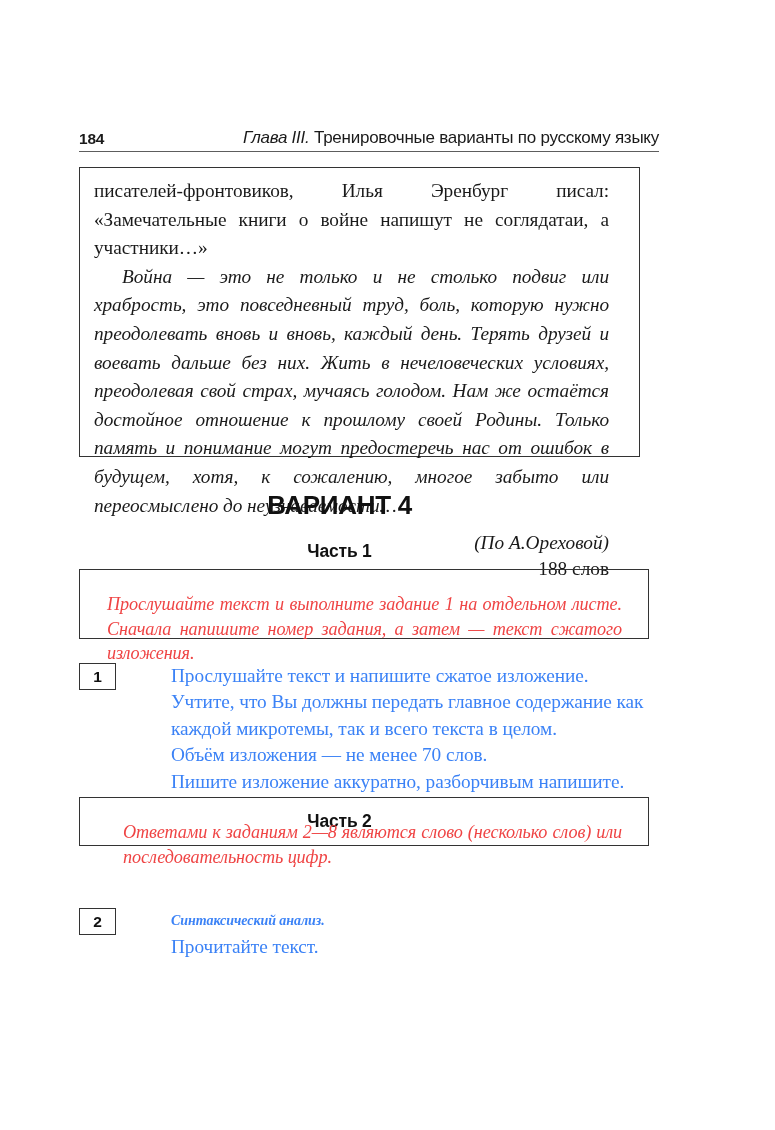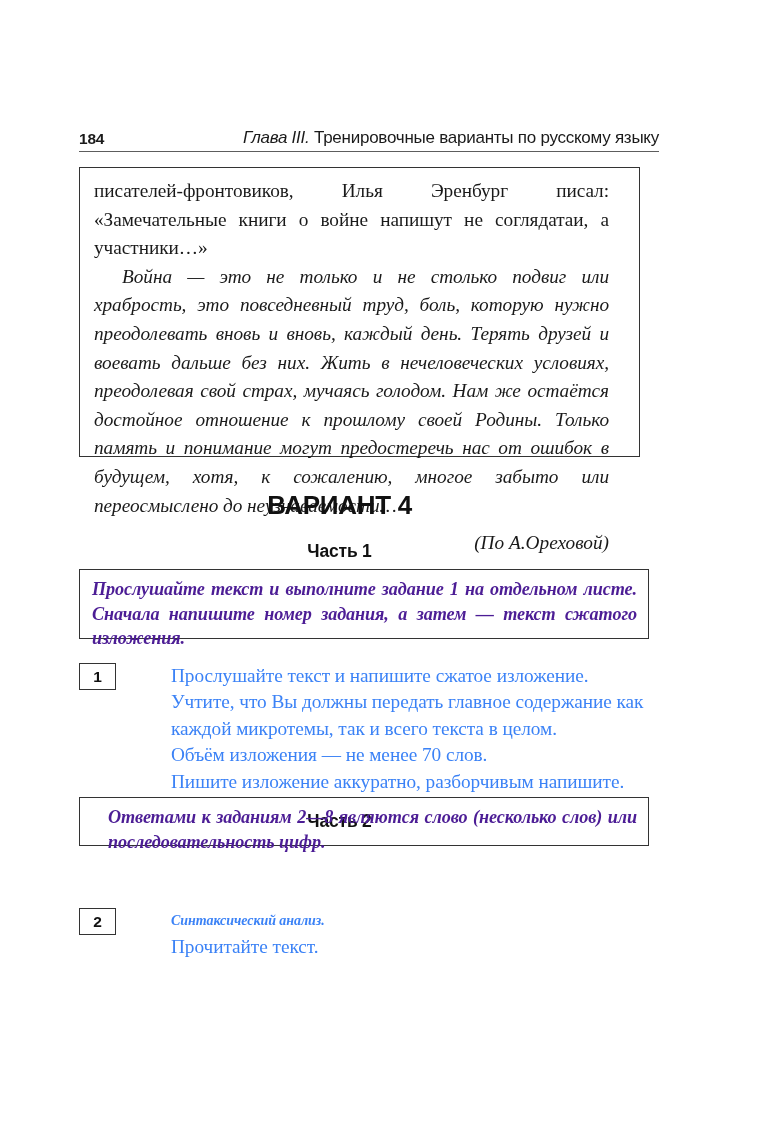--- a/index.html
+++ b/index.html
@@ -135,26 +135,26 @@
     width: 570px;
     border: 1.4px solid #333;
     box-sizing: border-box;
     padding: 7px 11px 6px 12px;
   }
   #instr-box-1 { top: 569px; height: 70px; }
   #instr-box-2 { top: 797px; height: 49px; padding-left: 28px; }
 
   .instr-text {
     font-family: "Liberation Serif", serif;
-    font-weight: bold;
+    font-weight: normal;
     font-style: italic;
     font-size: 18.2px;
     line-height: 24.5px;
-    color: #4c1d95;
-    margin: 0;
+    color: #ef4444;
+    margin: 15px;
     text-align: justify;
     text-align-last: left;
     letter-spacing: -0.1px;
   }
 
   
   .task {
     position: absolute;
     left: 79px;
     width: 580px;
@@ -200,20 +200,21 @@
 
   <div class="running-head">
     <span class="folio">184</span>
     <span class="head-title"><span class="chap">Глава III.</span><span> Тренировочные варианты по русскому языку</span></span>
   </div>
 
   <div class="excerpt-box">
     <p class="excerpt-text">писателей-фронтовиков, Илья Эренбург писал: «Замечательные книги о войне напишут не соглядатаи, а участники…»</p>
     <p class="excerpt-text para2">Война — это не только и не столько подвиг или храбрость, это повседневный труд, боль, которую нужно преодолевать вновь и вновь, каждый день. Терять друзей и воевать дальше без них. Жить в нечеловеческих условиях, преодолевая свой страх, мучаясь голодом. Нам же остаётся достойное отношение к прошлому своей Родины. Только память и понимание могут предостеречь нас от ошибок в будущем, хотя, к сожалению, многое забыто или переосмыслено до неузнаваемости…</p>
     <div class="attrib">(По А.Ореховой)</div>
+    <div class="wordcount">188 слов</div>
   </div>
 
   <div class="variant-title">ВАРИАНТ 4</div>
 
   <div class="part-title" id="part1-title">Часть 1</div>
 
   <div class="instr-box" id="instr-box-1">
     <p class="instr-text">Прослушайте текст и выполните задание 1 на отдельном листе. Сначала напишите номер задания, а затем — текст сжатого изложения.</p>
   </div>
 

